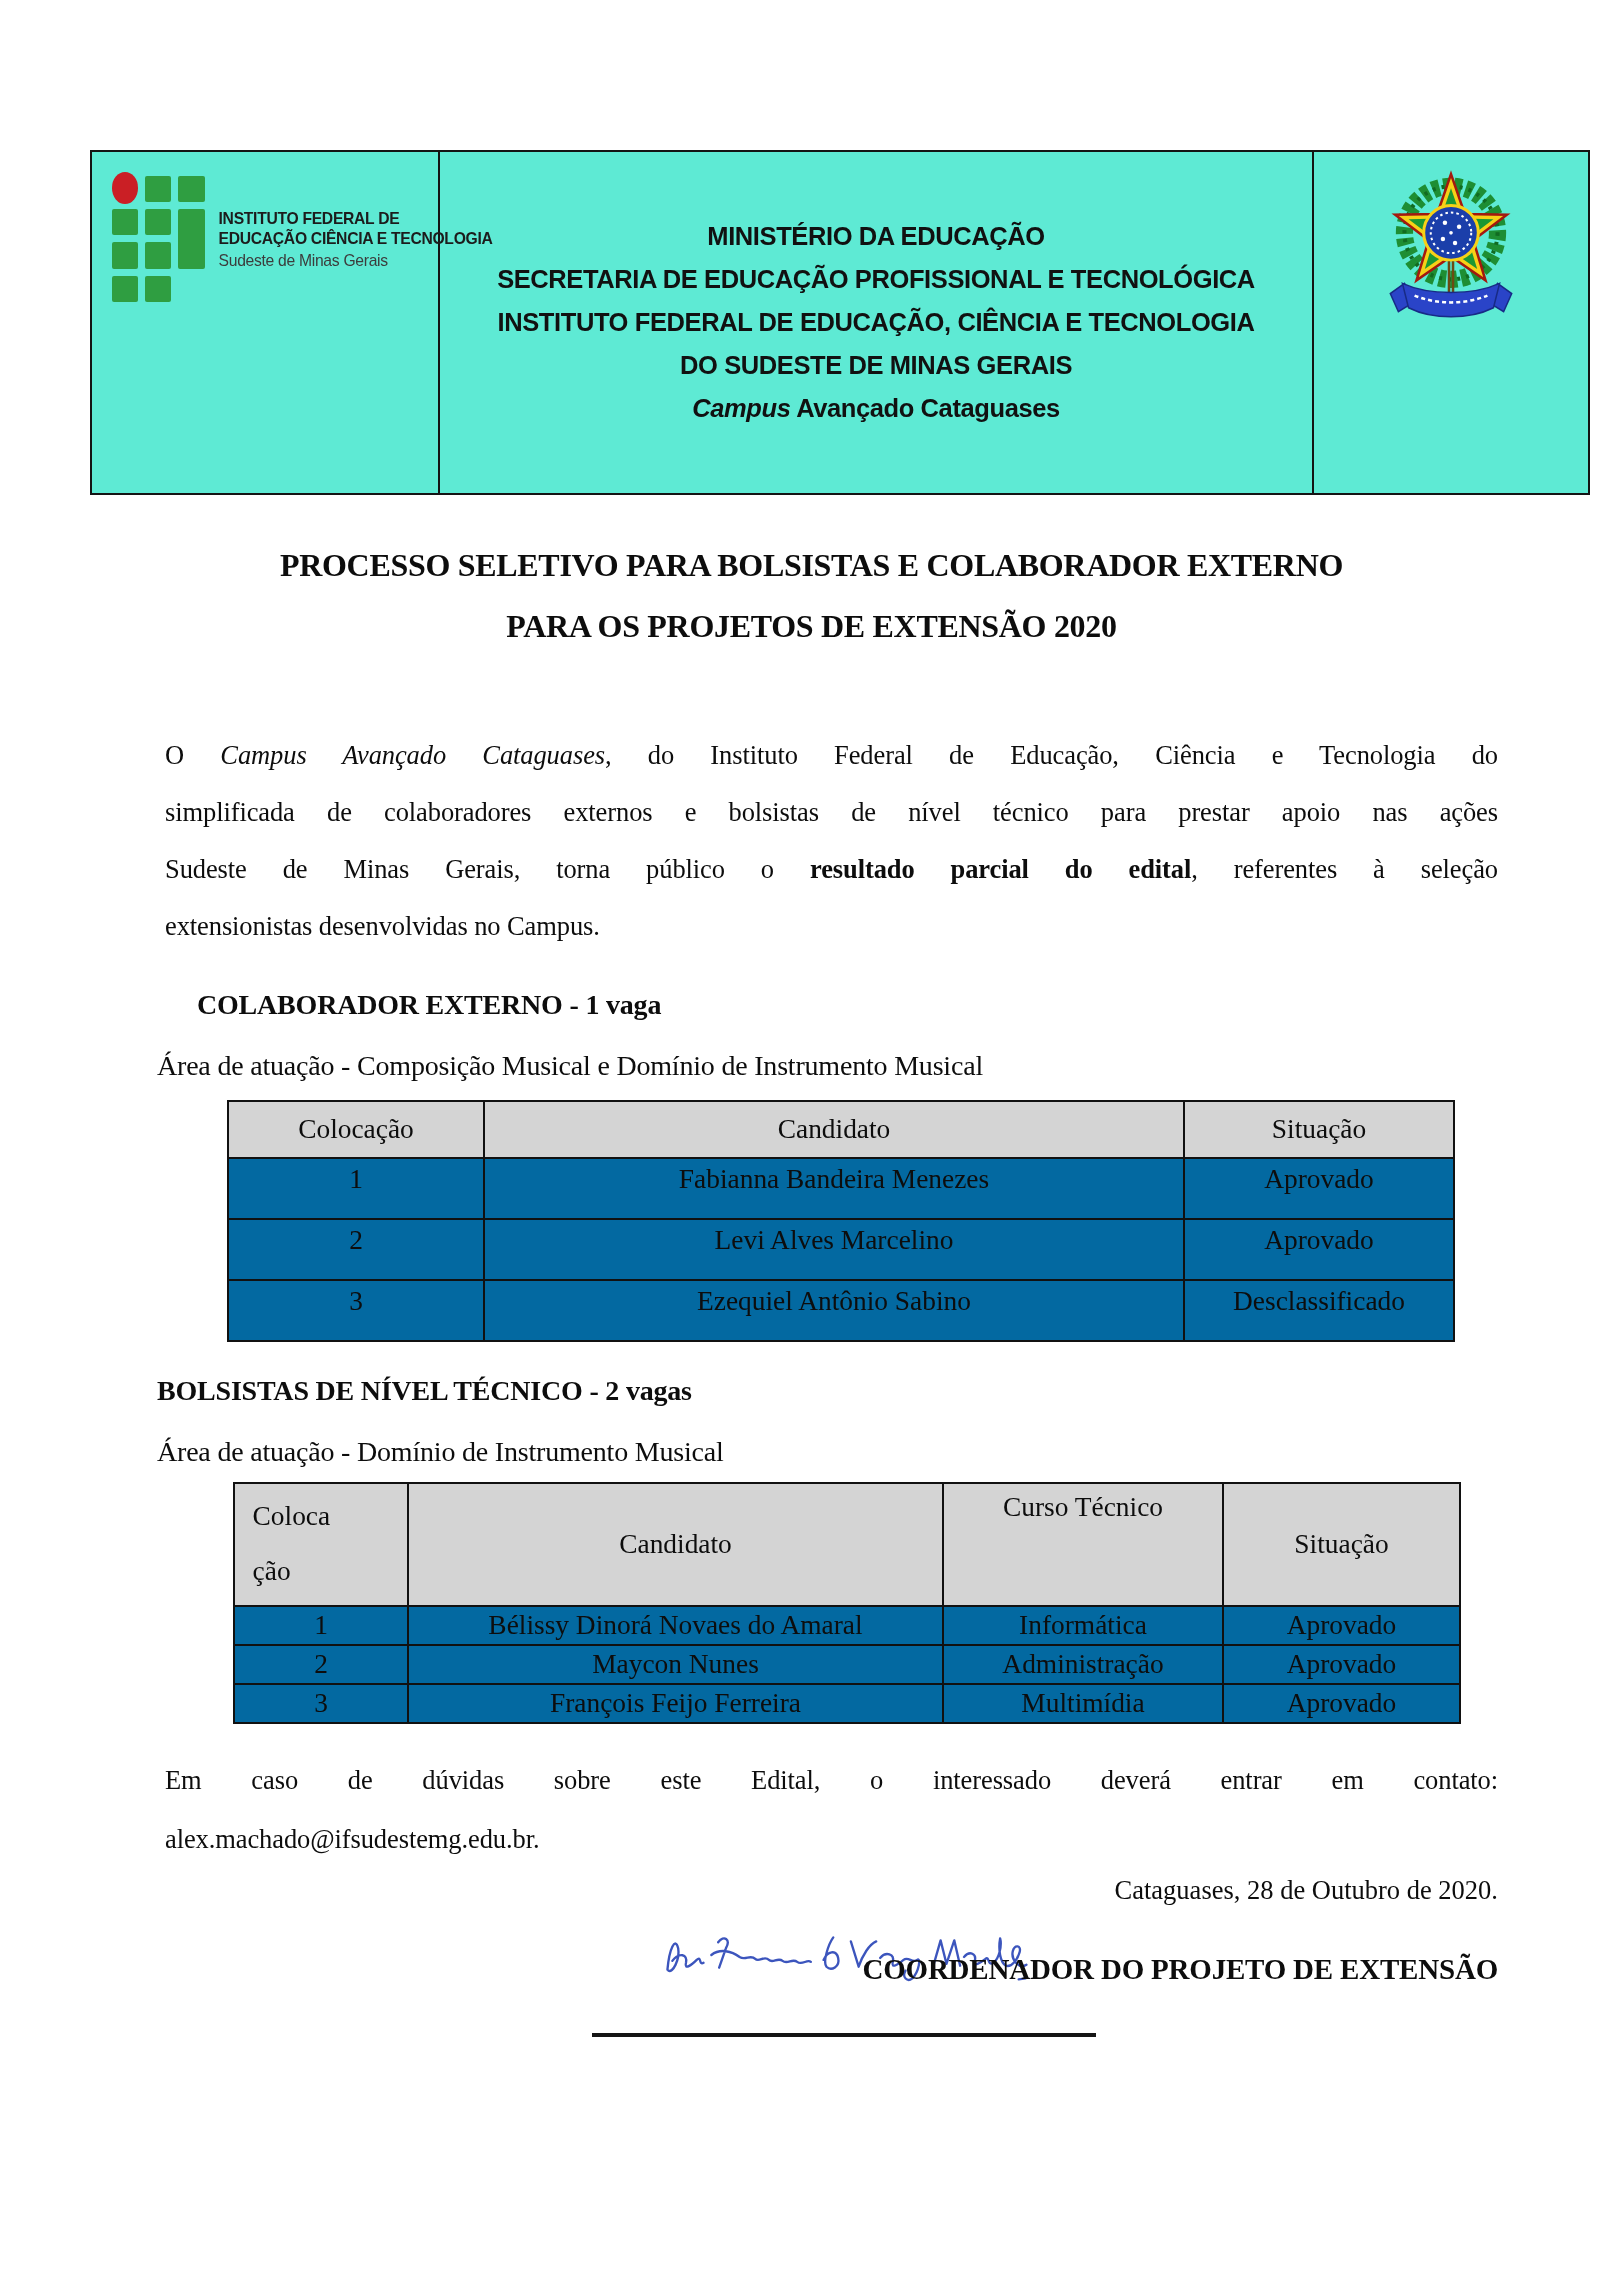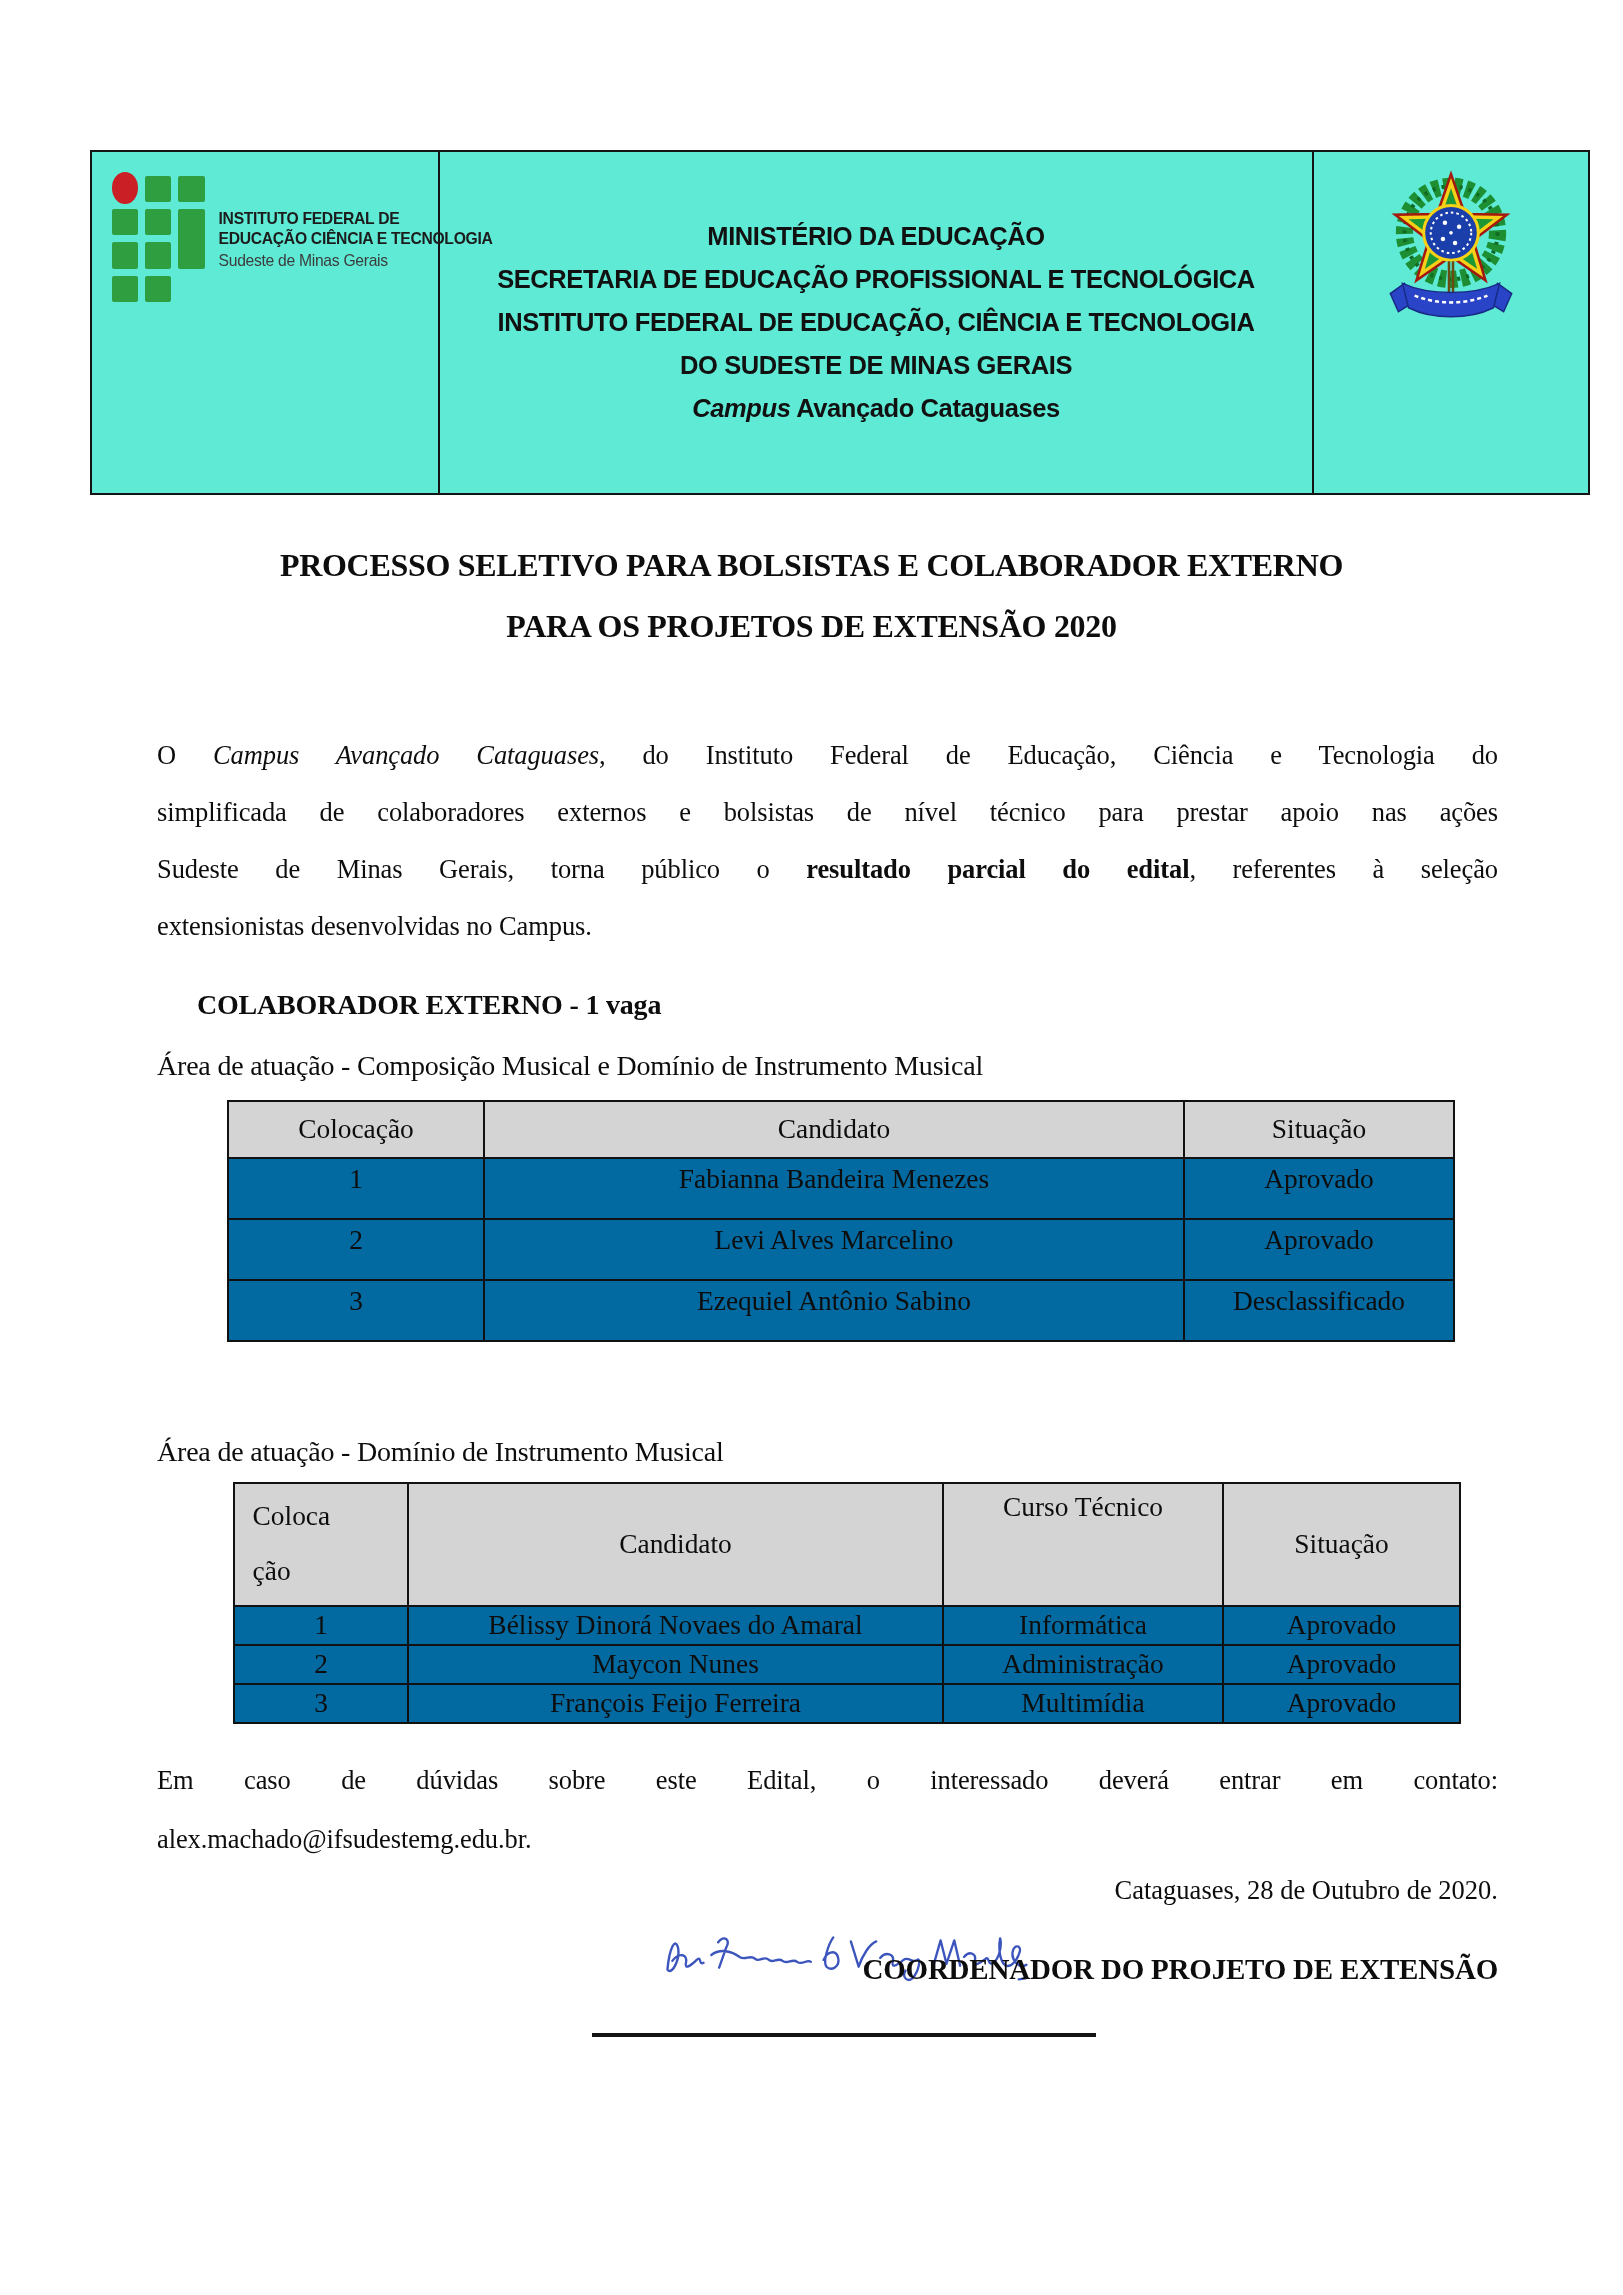--- a/index.html
+++ b/index.html
@@ -31,21 +31,21 @@
   }
   .cell-ministry .it { font-style:italic; }
   .cell-coat { width:274px; box-sizing:border-box; display:flex; justify-content:center; align-items:flex-start; padding-top:7.8px; }
 
   
   .doc-title { position:absolute; top:535px; left:0; width:100%; text-align:center;
     font-weight:700; font-size:32px; line-height:61px; letter-spacing:-0.3px; }
 
   
   .intro { position:absolute; top:727px; left:157px; width:1341px; font-size:26.5px; }
-  .bline { line-height:57px; letter-spacing:-0.1px; }
+  .bline { line-height:57px; letter-spacing:-0.1px;margin-left:8px; }
   .jline { text-align:justify; text-align-last:justify; }
   .intro .it { font-style:italic; }
   .intro .bd { font-weight:700; }
 
   .sec-heading { position:absolute; left:157px; font-weight:700; font-size:28px; line-height:45px; letter-spacing:-0.2px; }
   .sec-area    { position:absolute; left:157px; font-size:28px; line-height:49px; letter-spacing:-0.2px; }
 
   
   table.doc-table { position:absolute; border-collapse:collapse; table-layout:fixed; background:#0369a1; font-size:27.4px; }
   table.doc-table th, table.doc-table td { border:2.9px solid #111; font-weight:400; overflow:hidden; }
@@ -166,20 +166,21 @@
         <td>Aprovado</td>
       </tr>
       <tr>
         <td>3</td>
         <td>Ezequiel Antônio Sabino</td>
         <td>Desclassificado</td>
       </tr>
     </tbody>
   </table>
 
+  <div class="sec-heading" style="top:1368px;">BOLSISTAS DE NÍVEL TÉCNICO - 2 vagas</div>
   <div class="sec-area" style="top:1427px;">Área de atuação - Domínio de Instrumento Musical</div>
 
   <table class="doc-table" id="table2">
     <colgroup>
         <col style="width:174px">
         <col style="width:535px">
         <col style="width:280px">
         <col style="width:237px">
       </colgroup>
     <thead>

